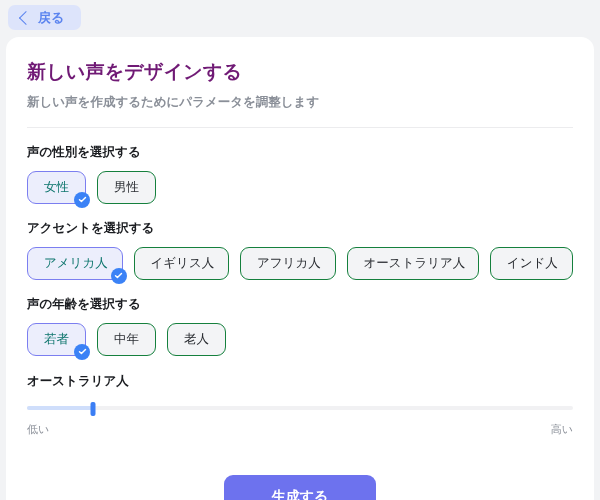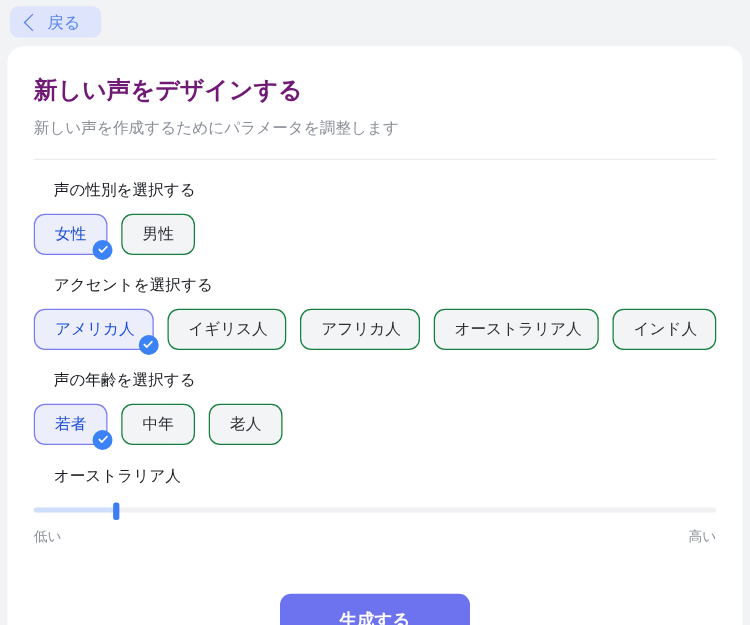--- a/index.html
+++ b/index.html
@@ -23,20 +23,21 @@
   .back-btn {
     display: inline-flex;
     align-items: center;
     gap: 7px;
     background: #dde4fb;
     border: none;
     border-radius: 7px;
     padding: 6px 17px 6px 13px;
     cursor: pointer;
     font-family: inherit;
+    font-weight: bold;
   }
   .back-chevron {
     display: block;
     width: 9px;
     height: 9px;
     border-left: 1.6px solid #5b84ef;
     border-bottom: 1.6px solid #5b84ef;
     transform: rotate(45deg);
     margin-top: 0px;
   }
@@ -62,36 +63,37 @@
     font-size: 19px;
     font-weight: bold;
     color: #701a75;
     margin: 0;
     letter-spacing: .2px;
   }
   .card-subtitle {
     font-size: 12.5px;
     color: #8a8f98;
     margin: 9px 0 0 0;
+    font-weight: bold;
   }
   .divider {
     height: 1px;
     background: #ececee;
     margin: 16px 0 0 0;
   }
 
   
   .section {
     margin-top: 16px;
   }
   .section-label {
     font-size: 12.5px;
-    font-weight: normal;
+    font-weight: bold;
     color: #1b1d21;
-    margin: 0 0 10px 16px;
+    margin: 0 0 10px 0;
   }
   .chip-row {
     display: flex;
     gap: 11px;
     flex-wrap: nowrap;
   }
   .chip {
     position: relative;
     background: #f3f4f6;
     border: 1px solid #15803d;
@@ -103,21 +105,21 @@
     font-family: inherit;
     white-space: nowrap;
     line-height: 1.35;
     box-sizing: border-box;
     min-width: 56px;
     text-align: center;
   }
   .chip.selected {
     background: #eceefc;
     border: 1.5px solid #7b7ef0;
-    color: #1d4ed8;
+    color: #0f766e;
   }
   .chip .check {
     position: absolute;
     right: -5px;
     bottom: -5px;
     width: 16px;
     height: 16px;
     border-radius: 50%;
     background: #3b82f6;
     display: flex;

